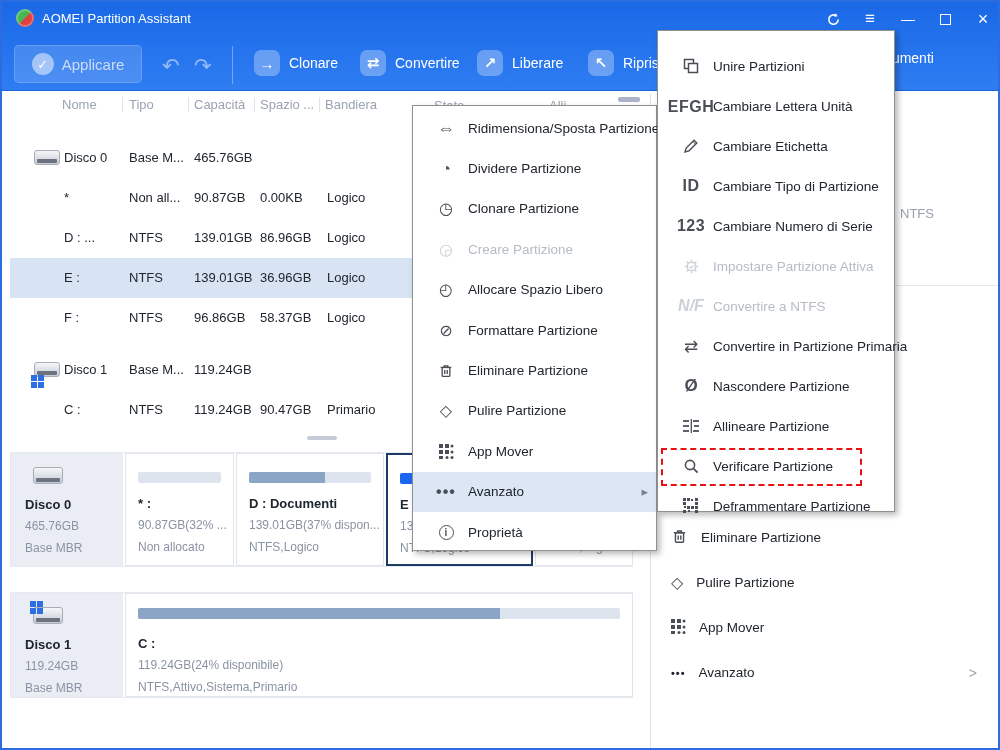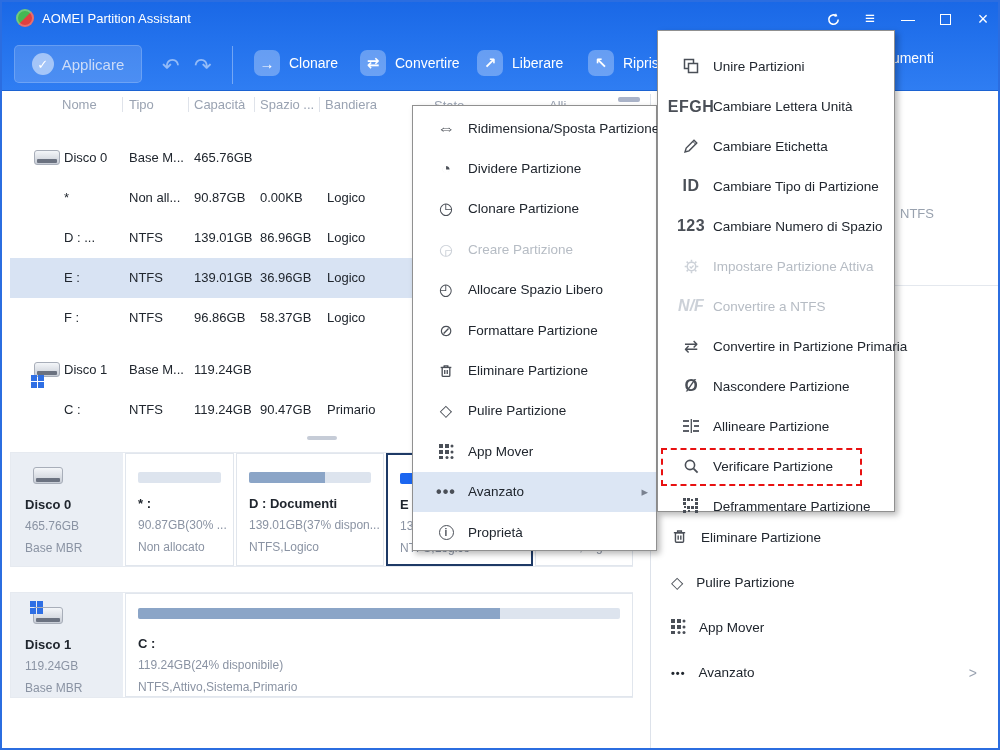--- a/index.html
+++ b/index.html
@@ -221,21 +221,21 @@
       <span class="hdd"></span>
       <span class="dname">Disco 0</span>
       <span class="dsize">465.76GB</span>
       <span class="dstyle">Base MBR</span>
     </div>
     <div class="pblock" style="left:114px;width:109px">
       <div class="ptrack">
           <div class="pfill" style="width: 0%;"></div>
         </div>
       <span class="plabel">* :</span>
-      <span class="psize">90.87GB(30% ...</span>
+      <span class="psize">90.87GB(32% ...</span>
       <span class="pfs">Non allocato</span>
     </div>
     <div class="pblock" style="left:225px;width:148px">
       <div class="ptrack">
           <div class="pfill" style="width: 62%;"></div>
         </div>
       <span class="plabel">D : Documenti</span>
       <span class="psize">139.01GB(37% dispon...</span>
       <span class="pfs">NTFS,Logico</span>
     </div>
@@ -406,21 +406,21 @@
           </svg>
         </span>
       <span>Cambiare Etichetta</span>
     </div>
     <div class="mi">
       <span class="ic ic-id">ID</span>
       <span>Cambiare Tipo di Partizione</span>
     </div>
     <div class="mi">
       <span class="ic ic-123">123</span>
-      <span>Cambiare Numero di Spazio</span>
+      <span>Cambiare Numero di Serie</span>
     </div>
     <div class="mi off">
       <span class="ic">
           <svg width="17" height="17" viewBox="0 0 20 20" fill="none" stroke="#ccd1d8">
             <circle cx="10" cy="10" r="5" stroke-width="1.8"></circle>
             <path stroke-width="1.8" d="M10 2v2.5M10 15.5V18M2 10h2.5M15.5 10H18M4.3 4.3l1.8 1.8M13.9 13.9l1.8 1.8M15.7 4.3l-1.8 1.8M6.1 13.9l-1.8 1.8"></path>
             <path d="M7.8 10l1.8 1.8 2.8-3" stroke-width="1.4"></path>
           </svg>
         </span>
       <span>Impostare Partizione Attiva</span>

